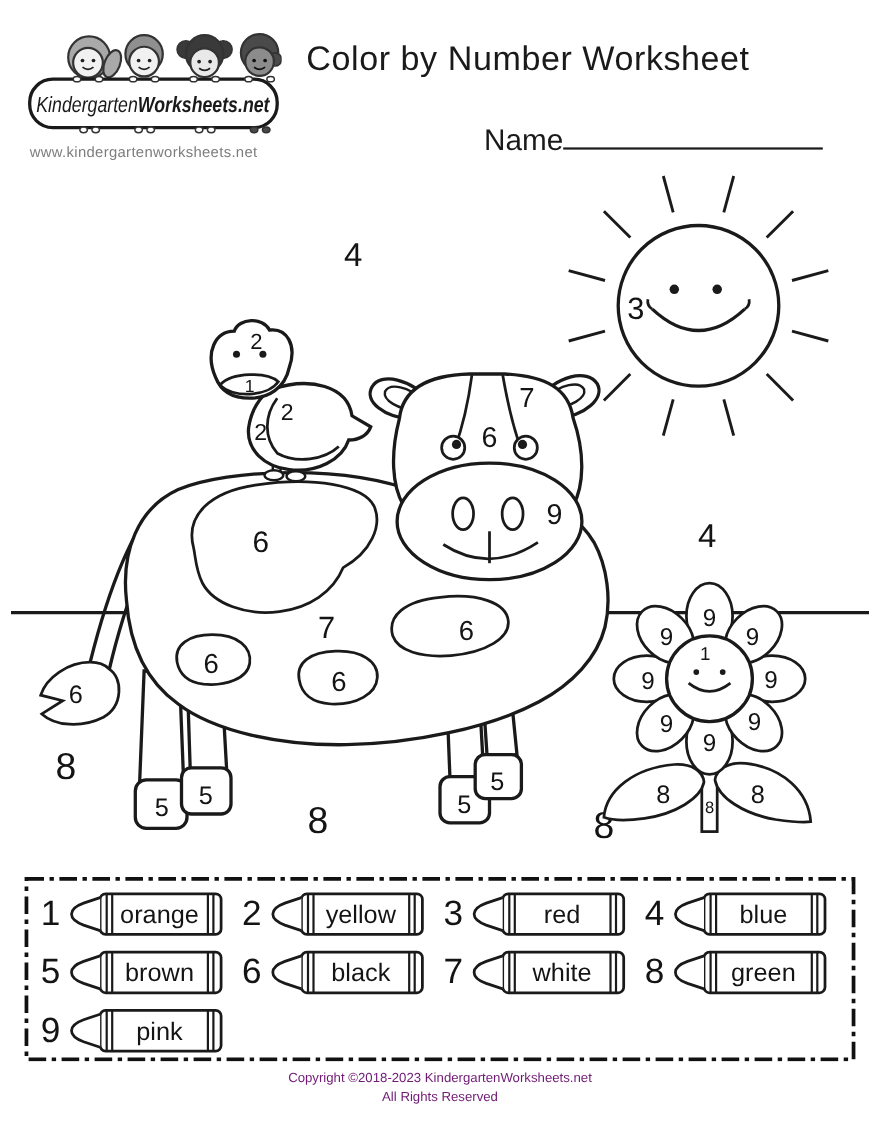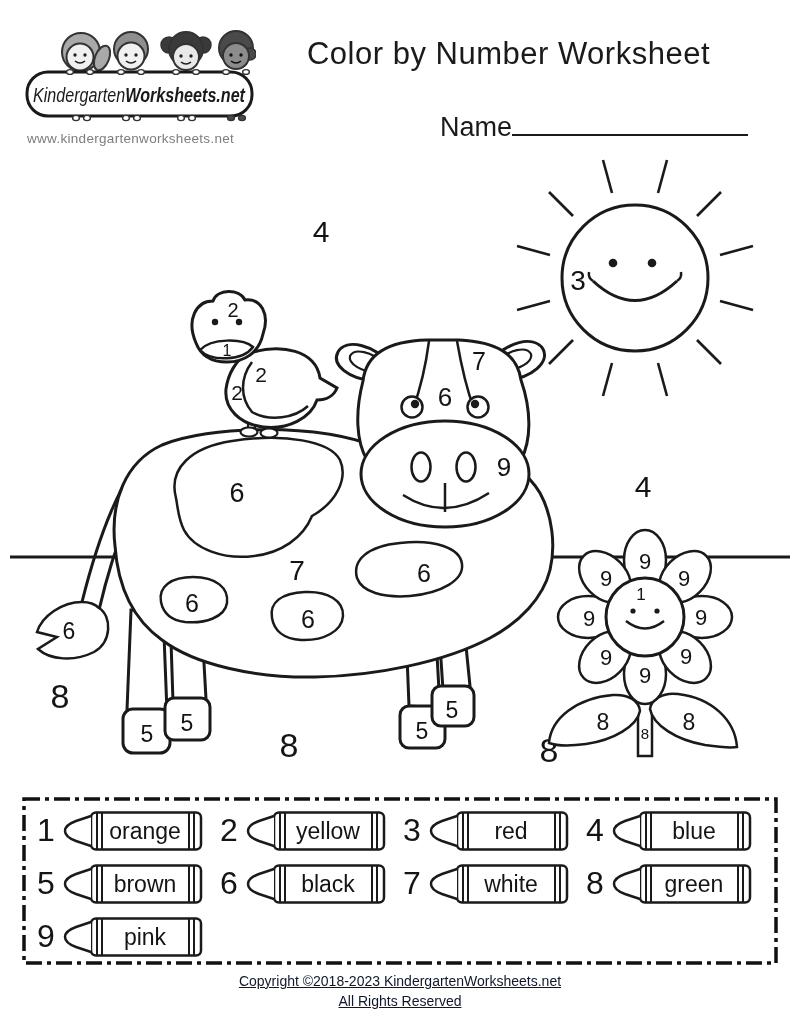--- a/index.html
+++ b/index.html
@@ -1,40 +1,40 @@
 <!DOCTYPE html>
 <html><head>
 <meta charset="utf-8">
 <style>
   html,body{margin:0;padding:0;background:#fff;}
   .page{position:relative;width:800px;height:1035px;background:#fff;overflow:hidden;
         font-family:"Liberation Sans",sans-serif;color:#141414;}
   
   .logo-wrap{position:absolute;left:24px;top:16px;font-style:italic;}
   .site-url{position:absolute;left:27px;top:118px;font-size:13.5px;color:#7d7d7d;letter-spacing:.3px;margin-top:13px;}
-  .title{position:absolute;left:250px;top:36px;width:460px;text-align:right;
+  .title{position:absolute;left:250px;top:36px;width:460px;text-align:center;
          font-size:31px;font-weight:400;color:#1a1a1a;letter-spacing:.5px;}
   .name-row{position:absolute;left:440px;top:110px;font-size:27px;color:#1a1a1a;white-space:nowrap;text-align:center;}
   .name-line{display:inline-block;width:236px;border-bottom:2.5px solid #1a1a1a;height:24px;vertical-align:baseline;}
   
   .scene{position:absolute;left:0;top:150px;}
   .ln{fill:none;stroke:#1a1a1a;}
   .wh{fill:#ffffff;stroke:#1a1a1a;}
   .num{font-family:"Liberation Sans",sans-serif;fill:#141414;text-anchor:middle;}
   
   .legend{position:absolute;left:22px;top:797px;width:756px;height:168px;box-sizing:border-box;}
   .legend-border{position:absolute;inset:0;}
   .legend-grid{position:absolute;left:12px;right:12px;top:8px;display:grid;
                grid-template-columns:repeat(4,1fr);grid-auto-rows:51px;row-gap:2px;align-items:center;}
   .crayon-item{display:flex;align-items:center;gap:3px;}
   .crayon-num{font-size:32px;min-width:24px;text-align:center;color:#141414;}
   .crayon-label{font-family:"Liberation Sans",sans-serif;fill:#141414;text-anchor:middle;font-size:23px;}
   
-  .footer{position:absolute;left:0;right:0;top:972px;text-align:center;color:#0f172a;
-          font-size:14px;line-height:1.4;text-decoration:underline;}
+  .footer{position:absolute;left:0;right:0;top:972px;text-align:center;color:#701a75;
+          font-size:12px;line-height:1.4;}
 </style>
 </head>
 <body>
 
 <div class="page">
 
   <div class="logo-wrap">
     <svg width="232" height="108" viewBox="0 0 232 108">
 
       <g>

